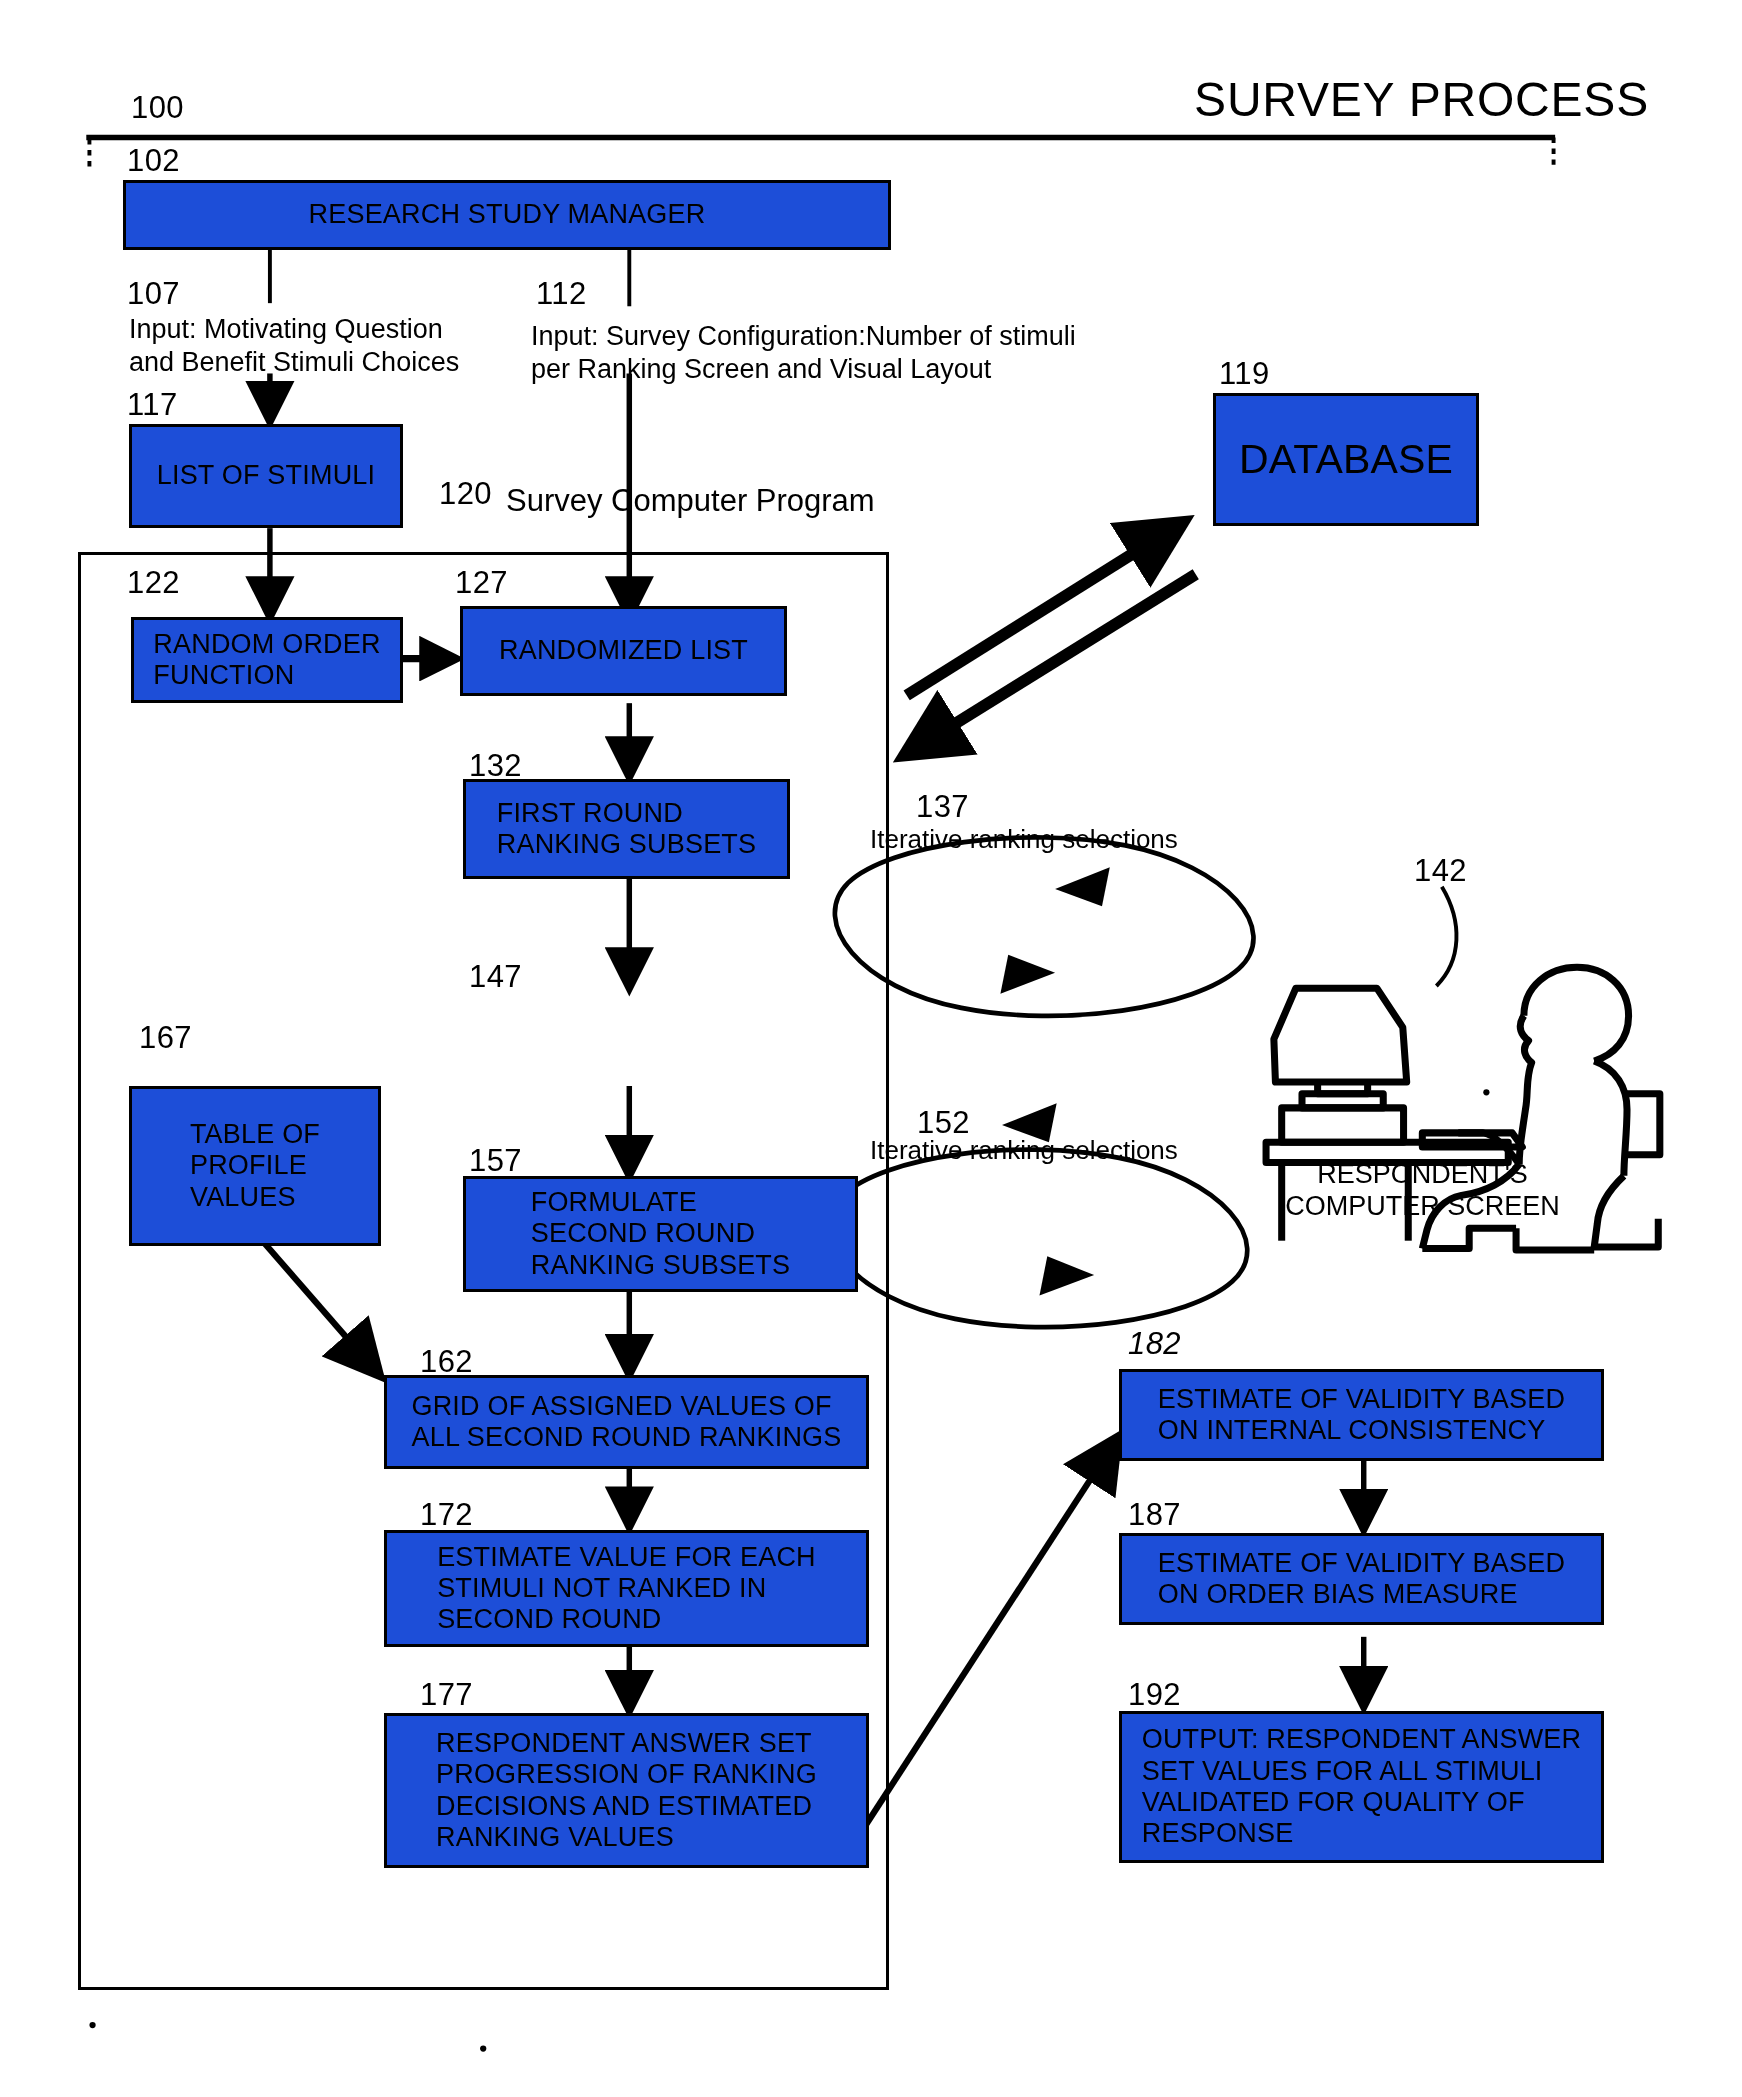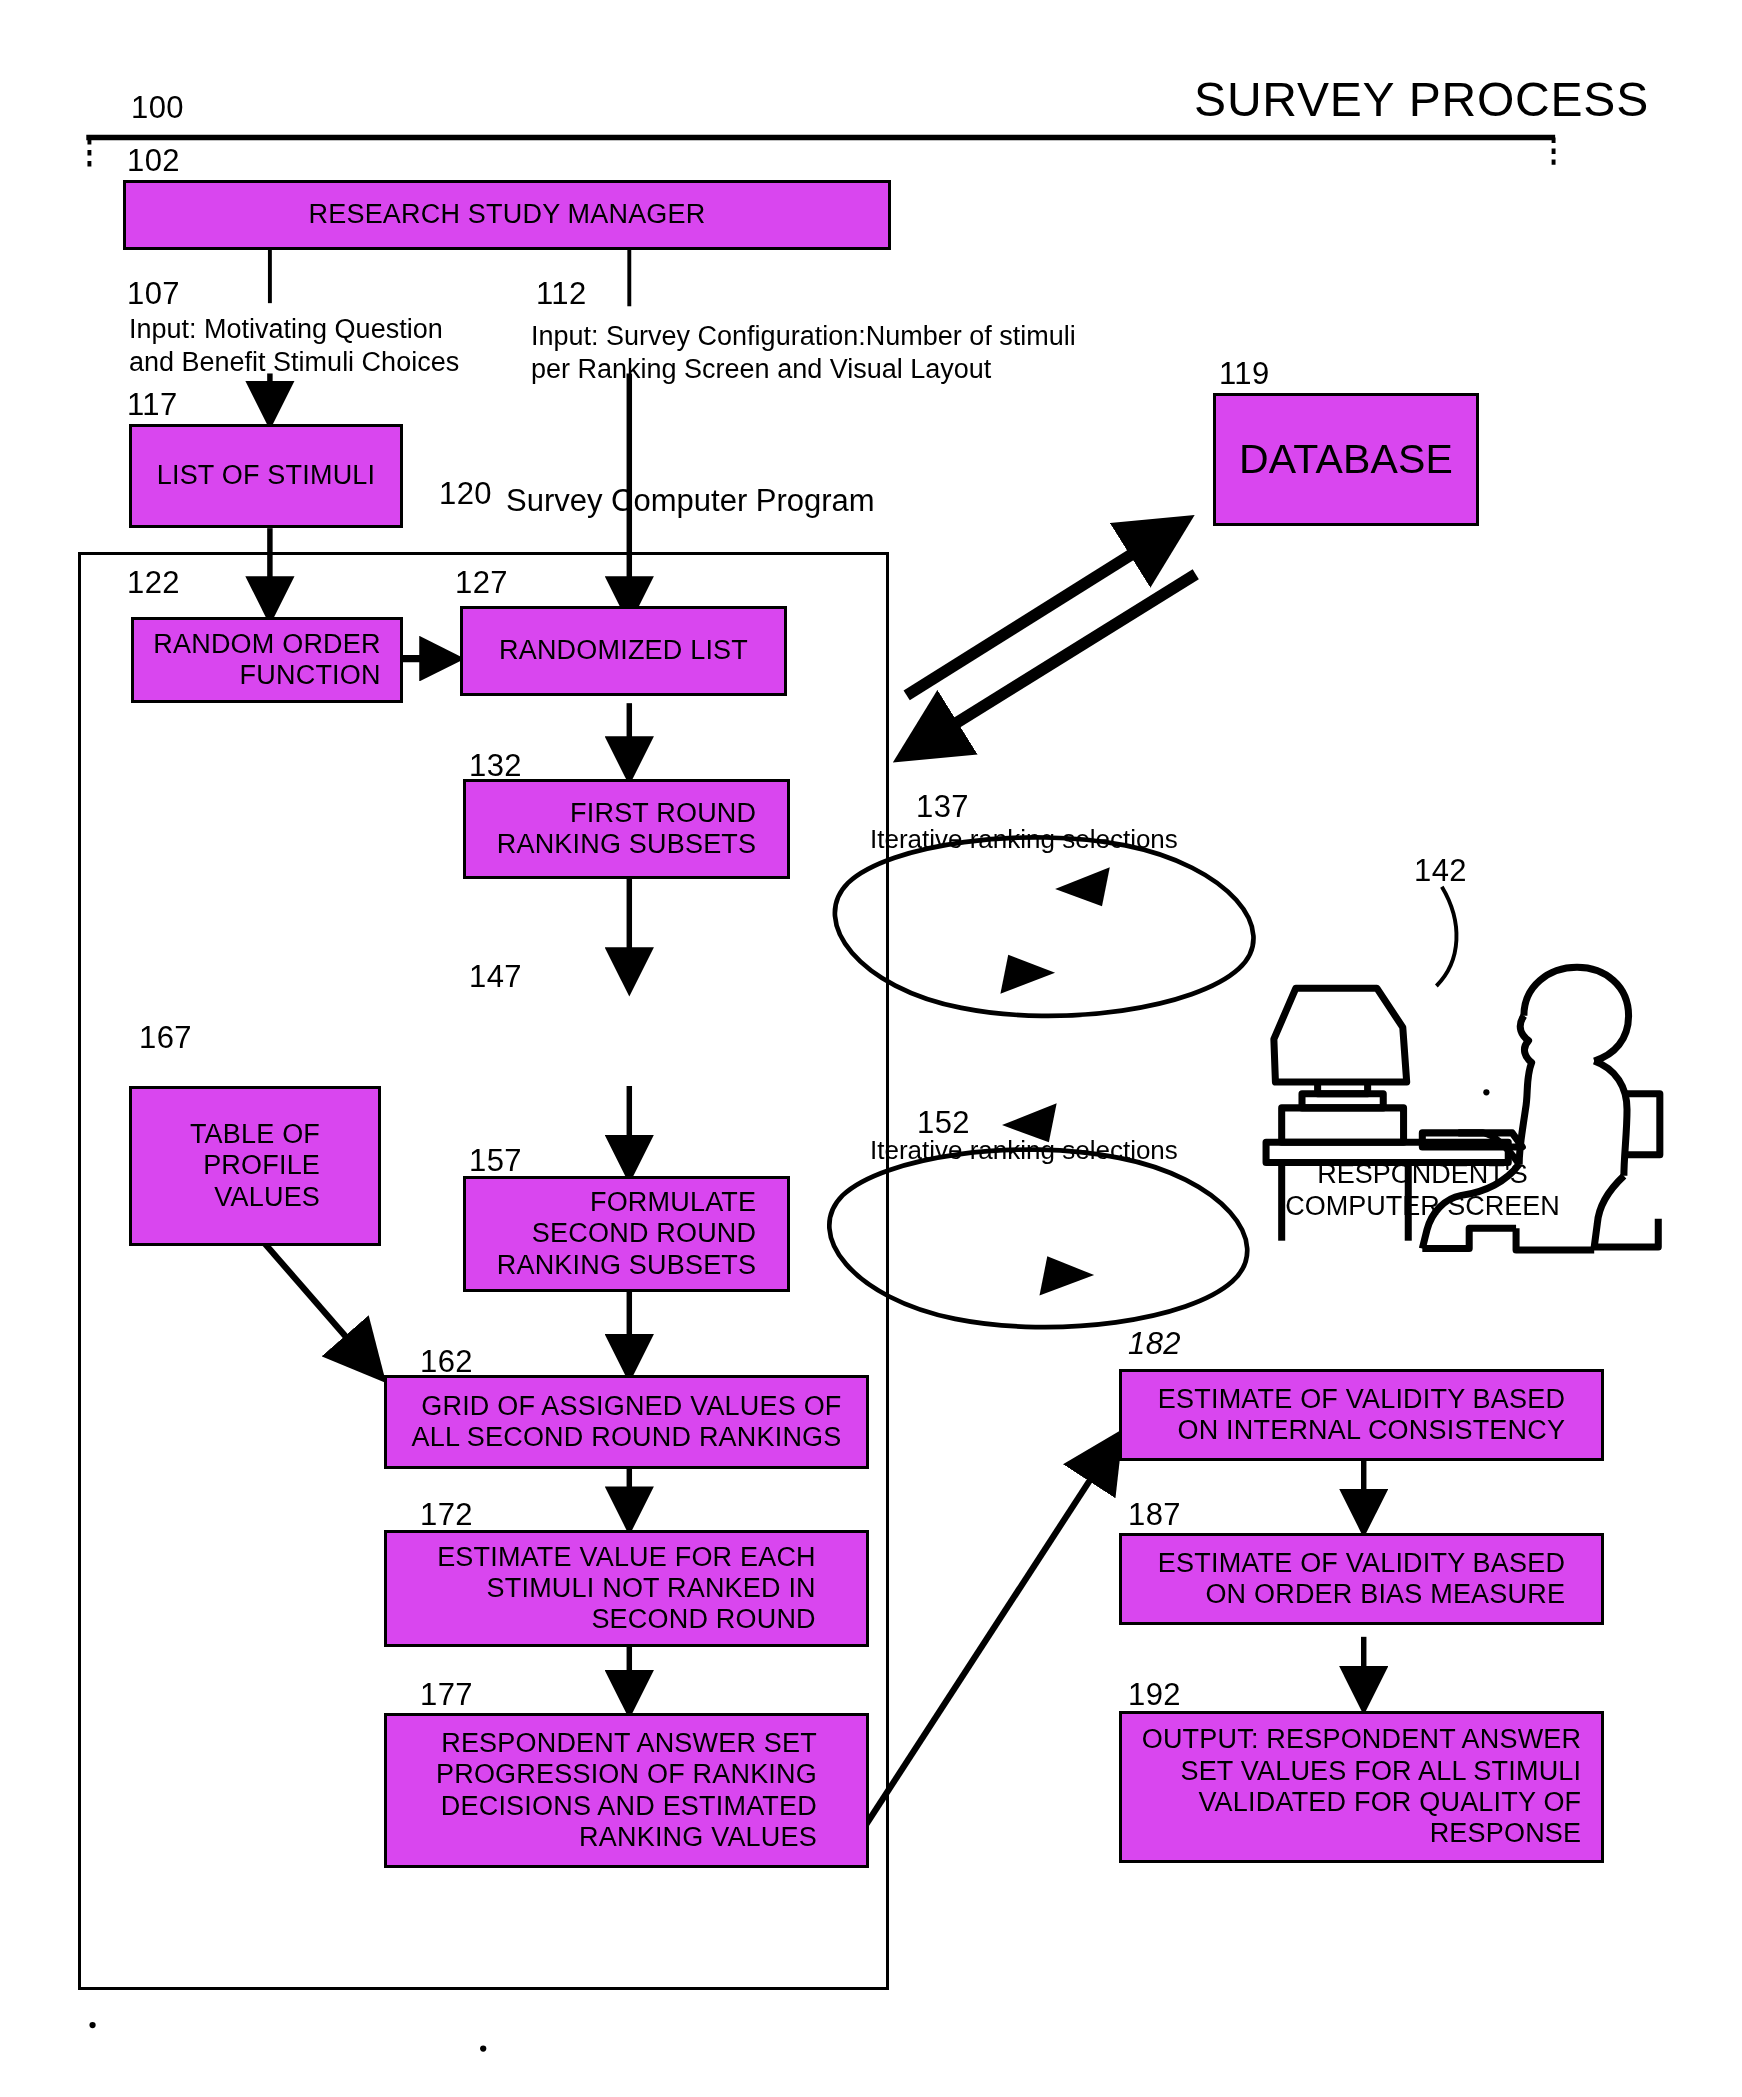--- a/index.html
+++ b/index.html
@@ -34,25 +34,25 @@
     font-weight: 400;
     letter-spacing: 0.4px;
     line-height: 1;
     white-space: nowrap;
   }
 
   
   .box {
     position: absolute;
     border: 3.1px solid #000;
-    background: #d946ef;
+    background: #1d4ed8;
     display: flex;
     align-items: center;
     justify-content: center;
-    text-align: right;
+    text-align: left;
     box-sizing: border-box;
   }
   .box .boxtext {
     font-size: 27px;
     line-height: 1.16;
     letter-spacing: 0.2px;
     padding: 0 4.7px;
     white-space: pre-line;
   }
 
@@ -277,21 +277,21 @@
   <div class="box" style="left:460px; top:606px; width:327px; height:90px;">
     <span class="boxtext">RANDOMIZED LIST</span>
   </div>
 
   <div class="box" style="left:463px; top:779px; width:327px; height:100px;">
     <span class="boxtext">FIRST ROUND
 RANKING SUBSETS</span>
   </div>
 
 
-  <div class="box" style="left:463px; top:1176px; width:327px; height:116px;">
+  <div class="box" style="left:463px; top:1176px; width:395px; height:116px;">
     <span class="boxtext">FORMULATE
 SECOND ROUND
 RANKING SUBSETS</span>
   </div>
 
   <div class="box" style="left:129px; top:1053px; width:252px; height:160px;margin-top:33px;">
     <span class="boxtext">TABLE OF
 PROFILE
 VALUES</span>
   </div>

